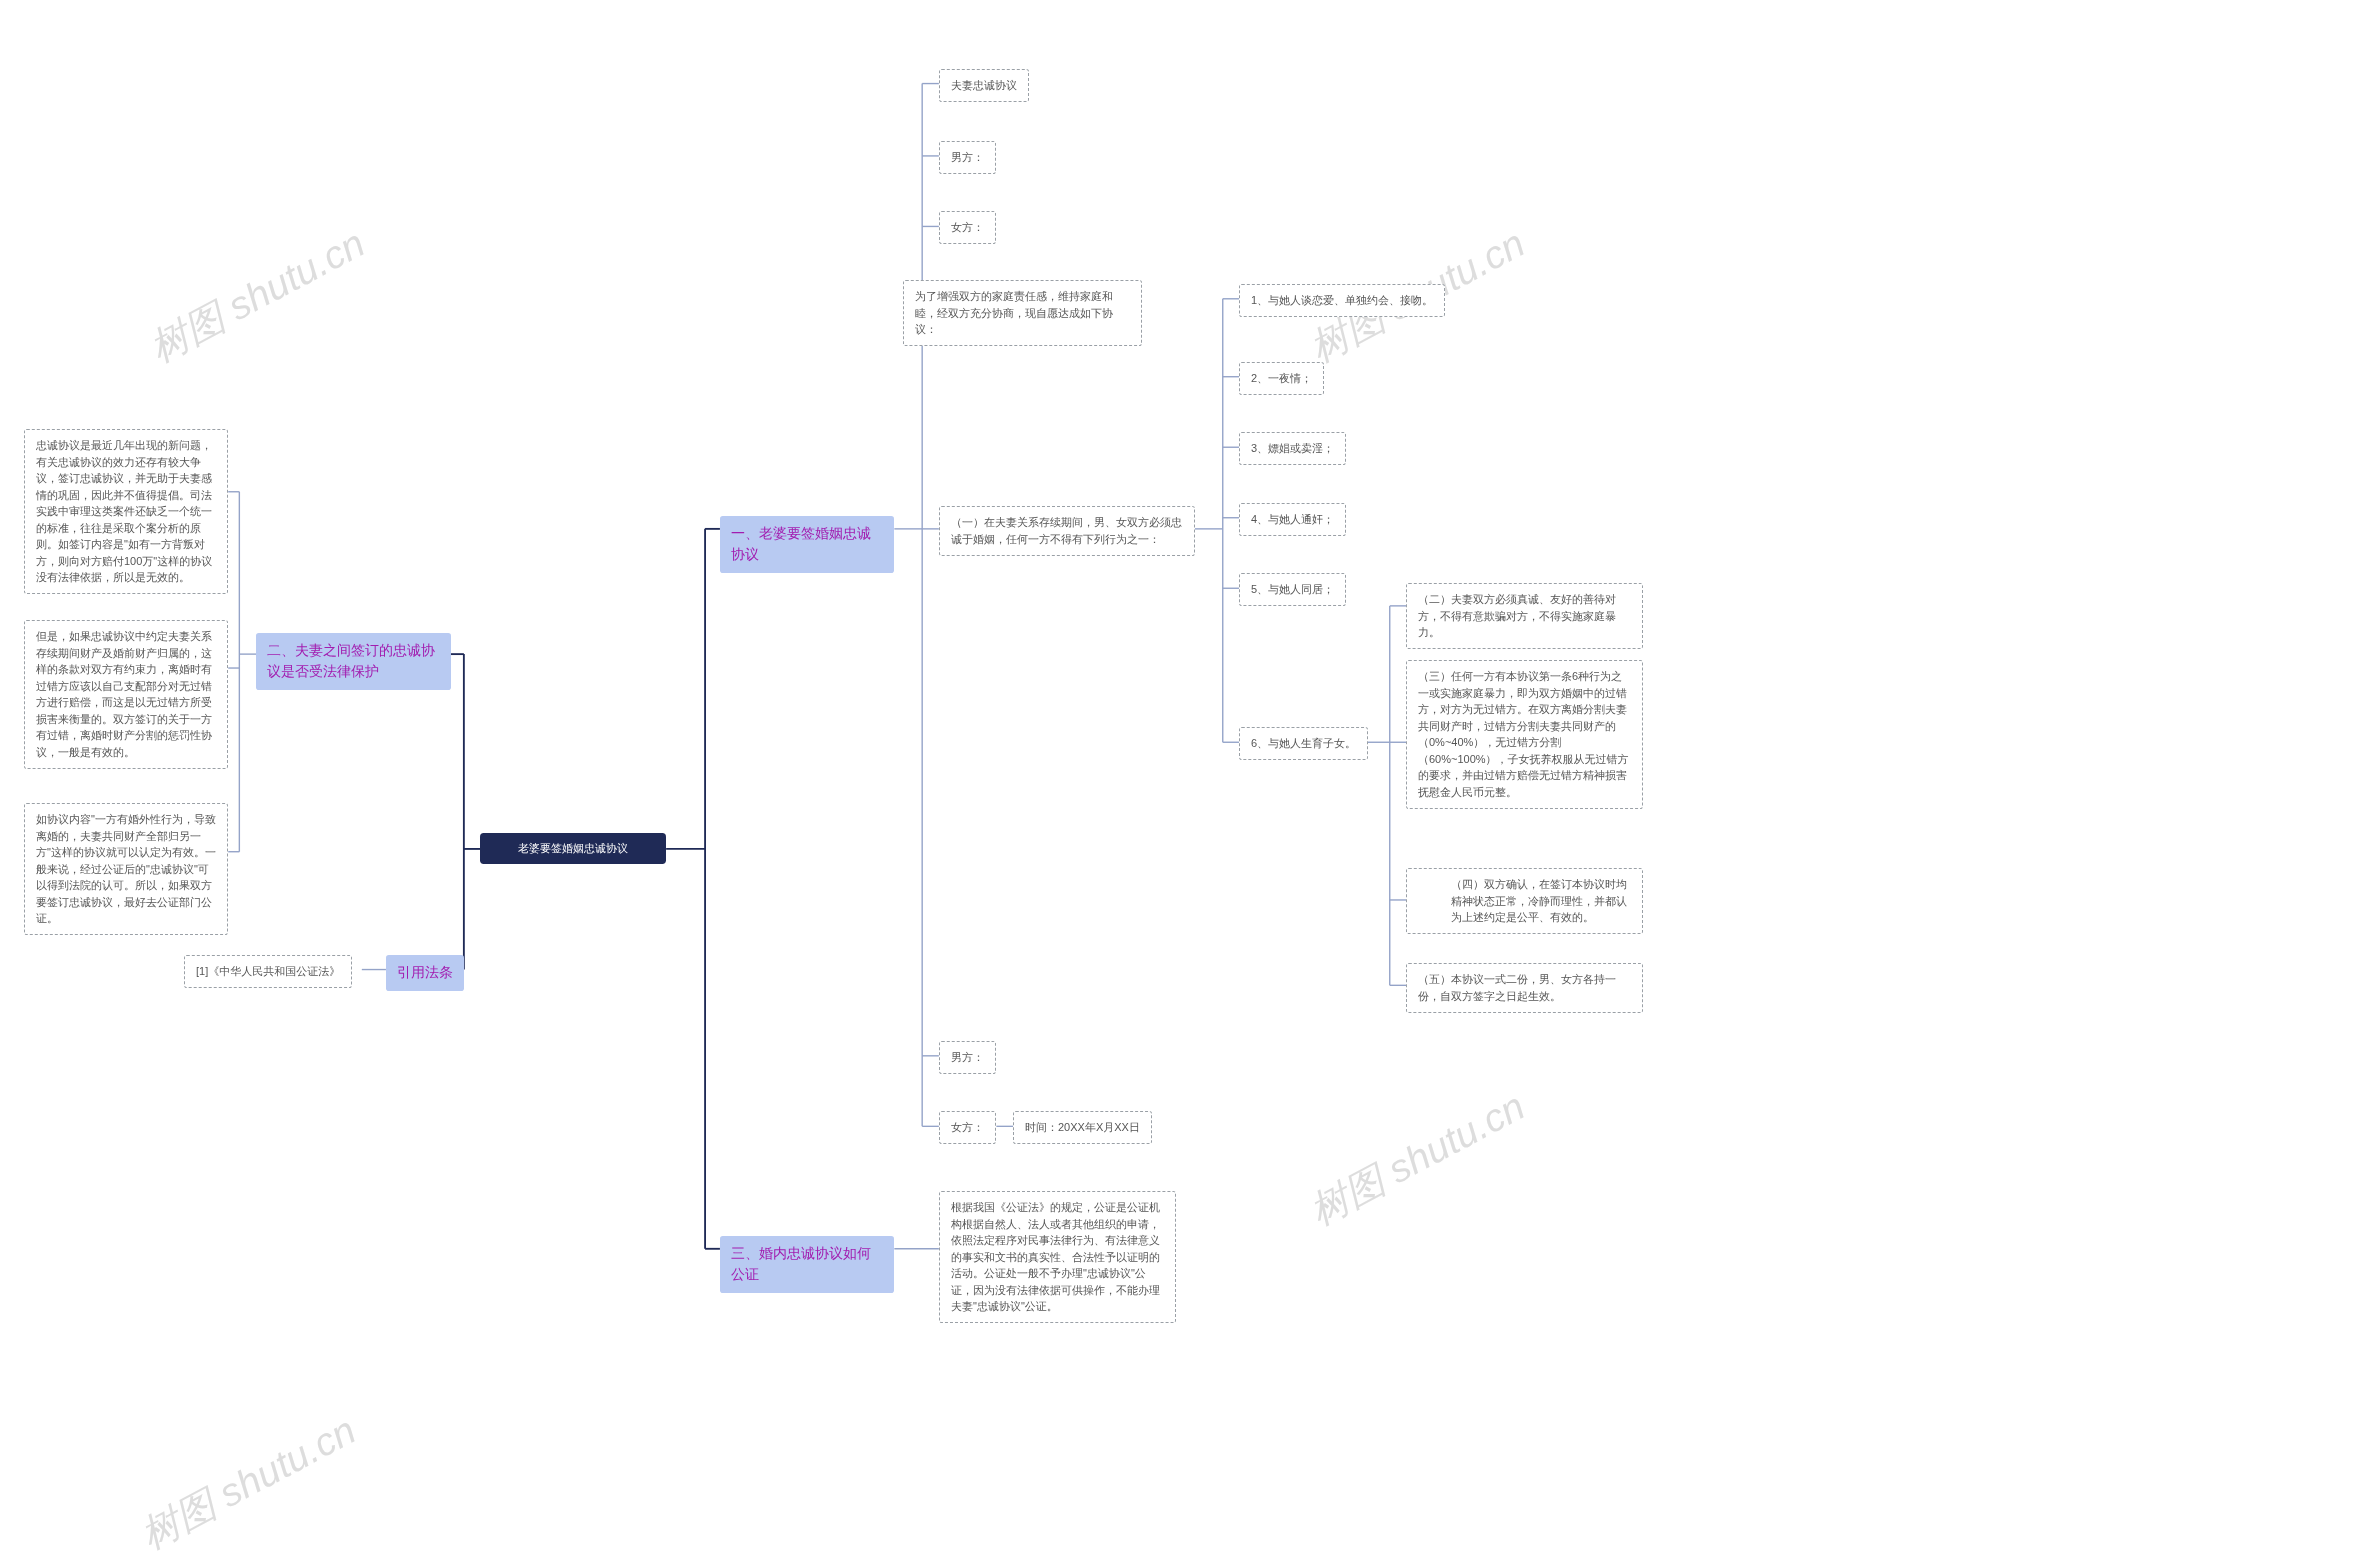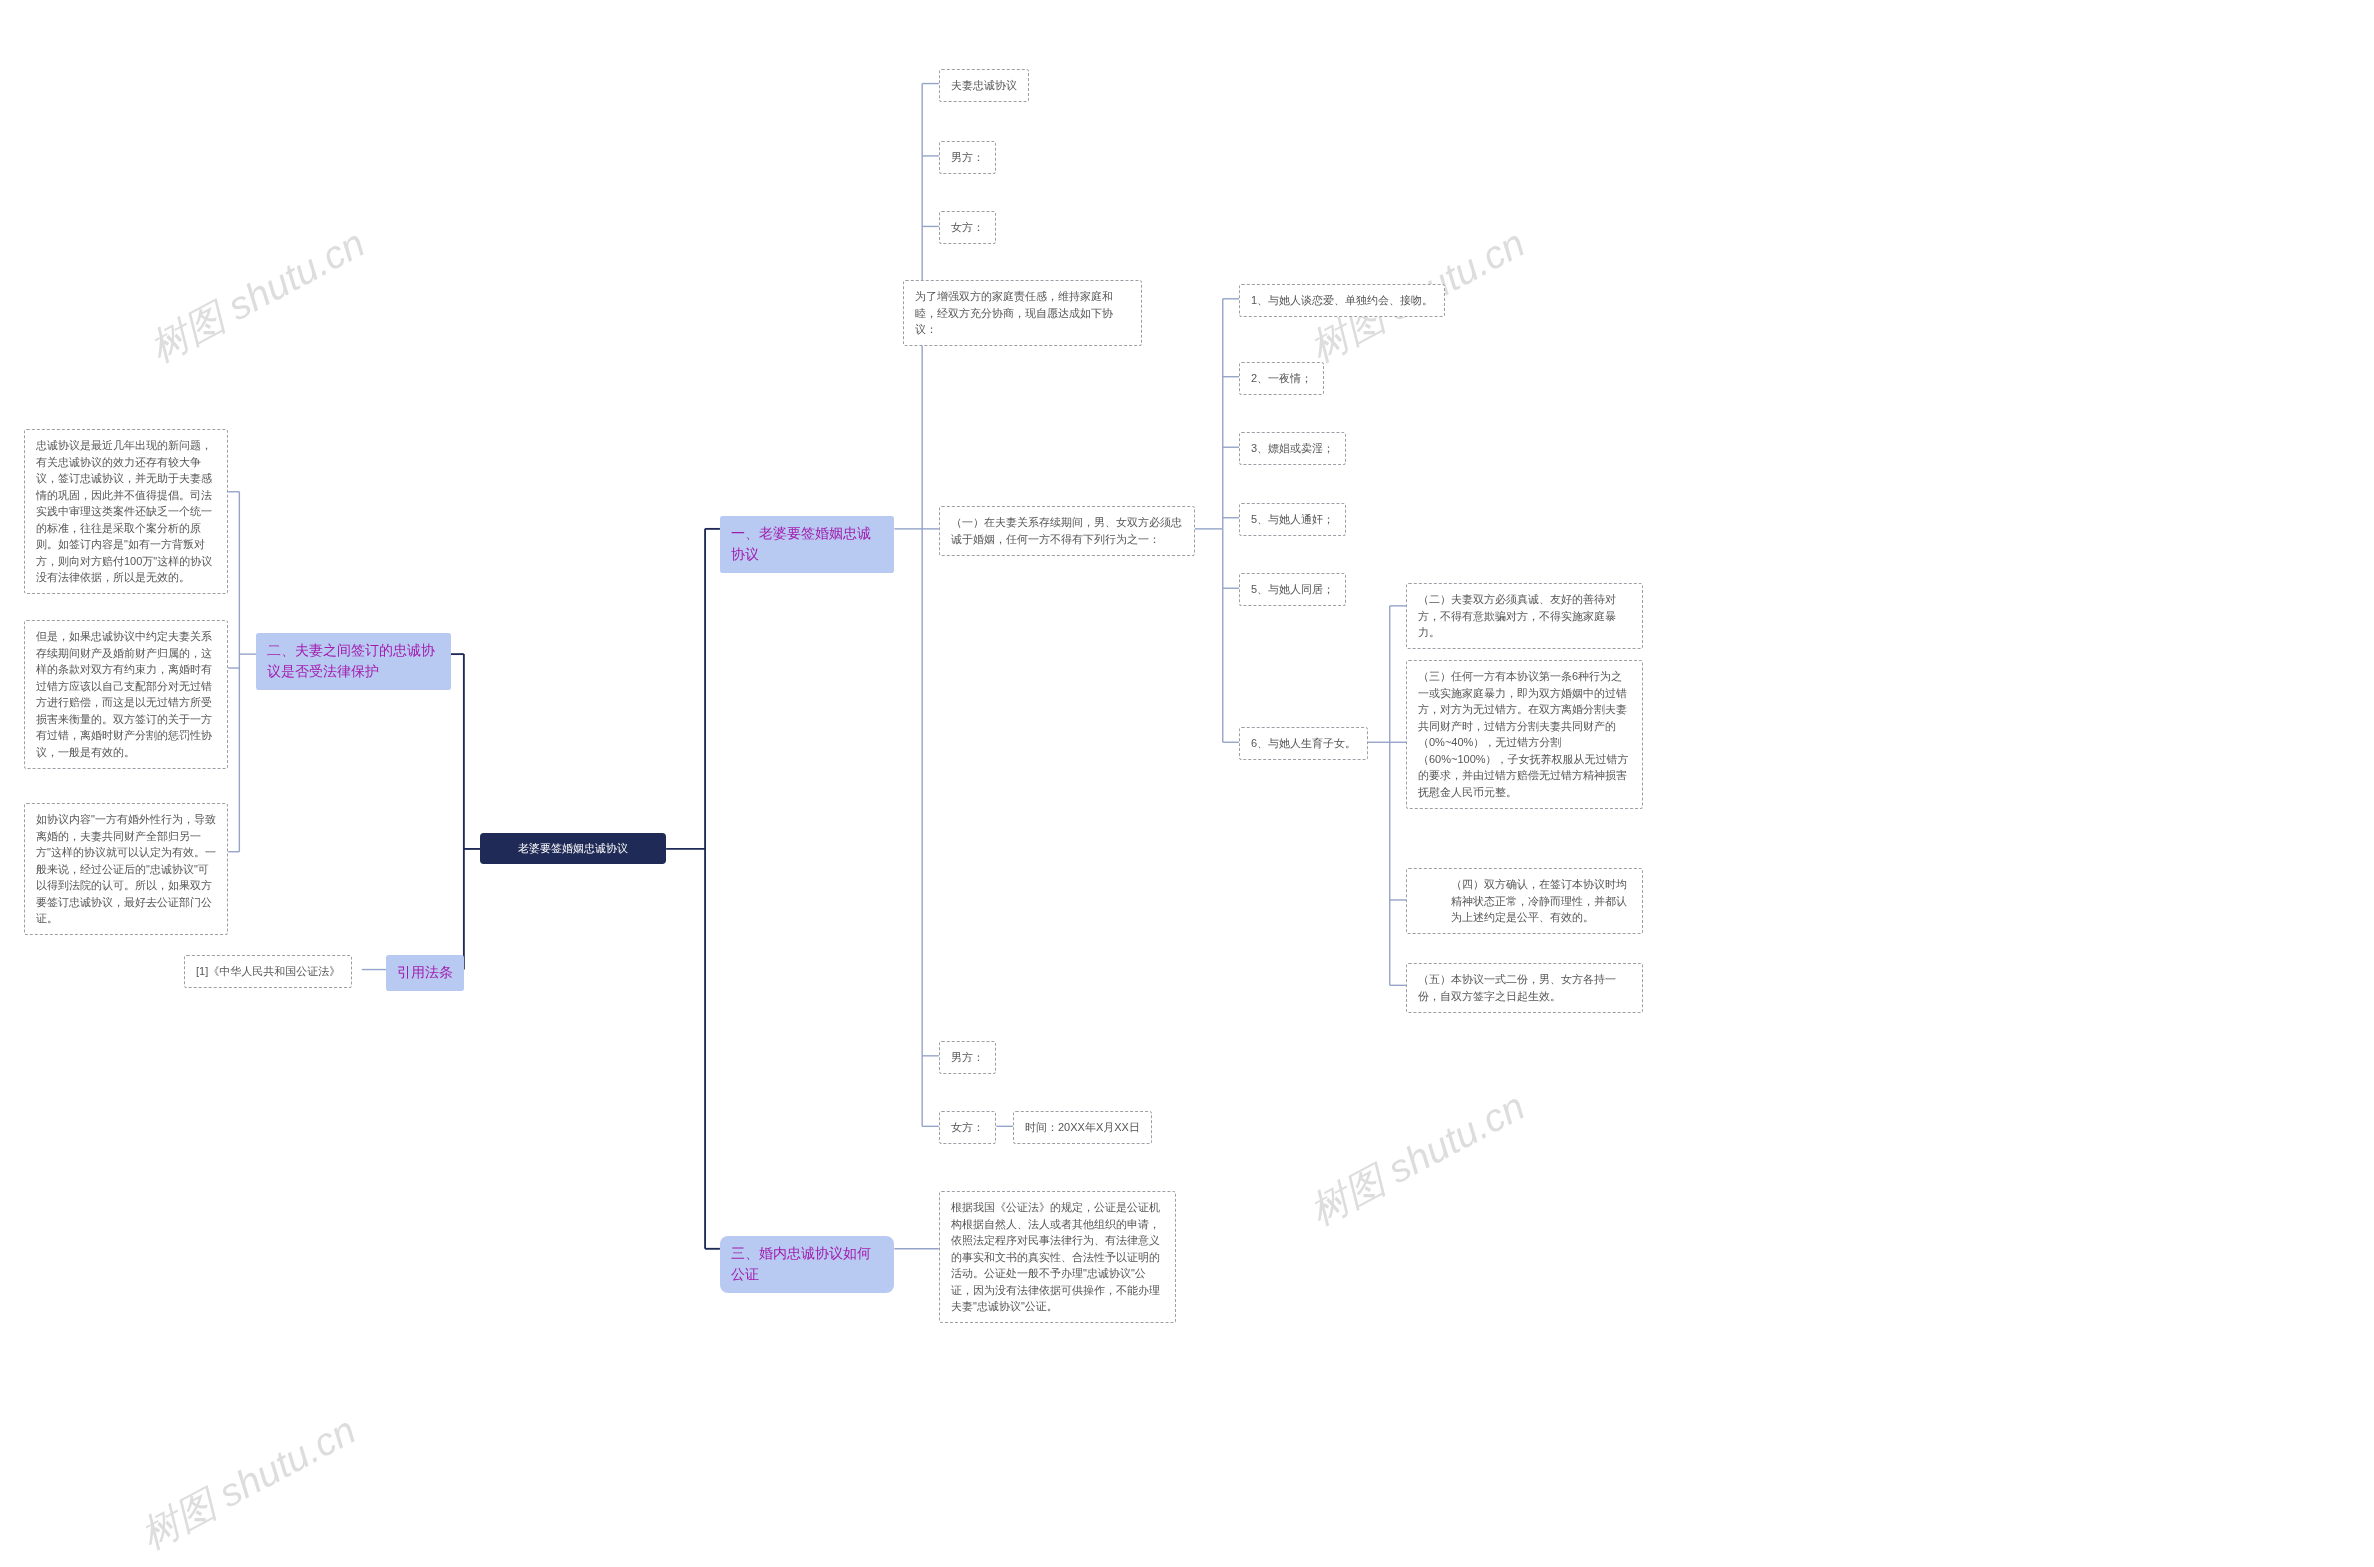--- a/index.html
+++ b/index.html
@@ -129,34 +129,34 @@
 
 <div class="node leaf-node" style="left:939px; top:69px;">夫妻忠诚协议</div>
 <div class="node leaf-node" style="left:939px; top:141px;">男方：</div>
 <div class="node leaf-node" style="left:939px; top:211px;">女方：</div>
 <div class="node leaf-node" style="left:903px; top:280px; width:239px;">为了增强双方的家庭责任感，维持家庭和睦，经双方充分协商，现自愿达成如下协议：</div>
 <div class="node leaf-node" style="left:939px; top:506px; width:256px;">（一）在夫妻关系存续期间，男、女双方必须忠诚于婚姻，任何一方不得有下列行为之一：</div>
 
 <div class="node leaf-node" style="left:1239px; top:284px;">1、与她人谈恋爱、单独约会、接吻。</div>
 <div class="node leaf-node" style="left:1239px; top:362px;">2、一夜情；</div>
 <div class="node leaf-node" style="left:1239px; top:432px;">3、嫖娼或卖淫；</div>
-<div class="node leaf-node" style="left:1239px; top:503px;">5、与她人通奸；</div>
+<div class="node leaf-node" style="left:1239px; top:503px;">4、与她人通奸；</div>
 <div class="node leaf-node" style="left:1239px; top:573px;">5、与她人同居；</div>
 <div class="node leaf-node" style="left:1239px; top:727px;">6、与她人生育子女。</div>
 
 <div class="node leaf-node" style="left:1406px; top:583px; width:237px;">（二）夫妻双方必须真诚、友好的善待对方，不得有意欺骗对方，不得实施家庭暴力。</div>
 <div class="node leaf-node" style="left:1406px; top:660px; width:237px;">（三）任何一方有本协议第一条6种行为之一或实施家庭暴力，即为双方婚姻中的过错方，对方为无过错方。在双方离婚分割夫妻共同财产时，过错方分割夫妻共同财产的（0%~40%），无过错方分割（60%~100%），子女抚养权服从无过错方的要求，并由过错方赔偿无过错方精神损害抚慰金人民币元整。</div>
 <div class="node leaf-node" style="left:1406px; top:868px; width:237px;padding-left:44px;">（四）双方确认，在签订本协议时均精神状态正常，冷静而理性，并都认为上述约定是公平、有效的。</div>
 <div class="node leaf-node" style="left:1406px; top:963px; width:237px;">（五）本协议一式二份，男、女方各持一份，自双方签字之日起生效。</div>
 
 <div class="node leaf-node" style="left:939px; top:1041px;">男方：</div>
 <div class="node leaf-node" style="left:939px; top:1111px;">女方：</div>
 <div class="node leaf-node" style="left:1013px; top:1111px;">时间：20XX年X月XX日</div>
 
-<div class="node branch-node" style="left:720px; top:1236px; width:174px;border-radius:8px;">三、婚内忠诚协议如何公证</div>
+<div class="node branch-node" style="left:720px; top:1236px; width:174px;">三、婚内忠诚协议如何公证</div>
 <div class="node leaf-node" style="left:939px; top:1191px; width:237px;">根据我国《公证法》的规定，公证是公证机构根据自然人、法人或者其他组织的申请，依照法定程序对民事法律行为、有法律意义的事实和文书的真实性、合法性予以证明的活动。公证处一般不予办理"忠诚协议"公证，因为没有法律依据可供操作，不能办理夫妻"忠诚协议"公证。</div>
 
 <div class="node branch-node" style="left:256px; top:633px; width:195px;">二、夫妻之间签订的忠诚协议是否受法律保护</div>
 <div class="node leaf-node" style="left:24px; top:429px; width:204px;">忠诚协议是最近几年出现的新问题，有关忠诚协议的效力还存有较大争议，签订忠诚协议，并无助于夫妻感情的巩固，因此并不值得提倡。司法实践中审理这类案件还缺乏一个统一的标准，往往是采取个案分析的原则。如签订内容是"如有一方背叛对方，则向对方赔付100万"这样的协议没有法律依据，所以是无效的。</div>
 <div class="node leaf-node" style="left:24px; top:620px; width:204px;">但是，如果忠诚协议中约定夫妻关系存续期间财产及婚前财产归属的，这样的条款对双方有约束力，离婚时有过错方应该以自己支配部分对无过错方进行赔偿，而这是以无过错方所受损害来衡量的。双方签订的关于一方有过错，离婚时财产分割的惩罚性协议，一般是有效的。</div>
 <div class="node leaf-node" style="left:24px; top:803px; width:204px;">如协议内容"一方有婚外性行为，导致离婚的，夫妻共同财产全部归另一方"这样的协议就可以认定为有效。一般来说，经过公证后的"忠诚协议"可以得到法院的认可。所以，如果双方要签订忠诚协议，最好去公证部门公证。</div>
 
 <div class="node branch-node" style="left:386px; top:955px;">引用法条</div>
 <div class="node leaf-node" style="left:184px; top:955px;">[1]《中华人民共和国公证法》</div>
 

